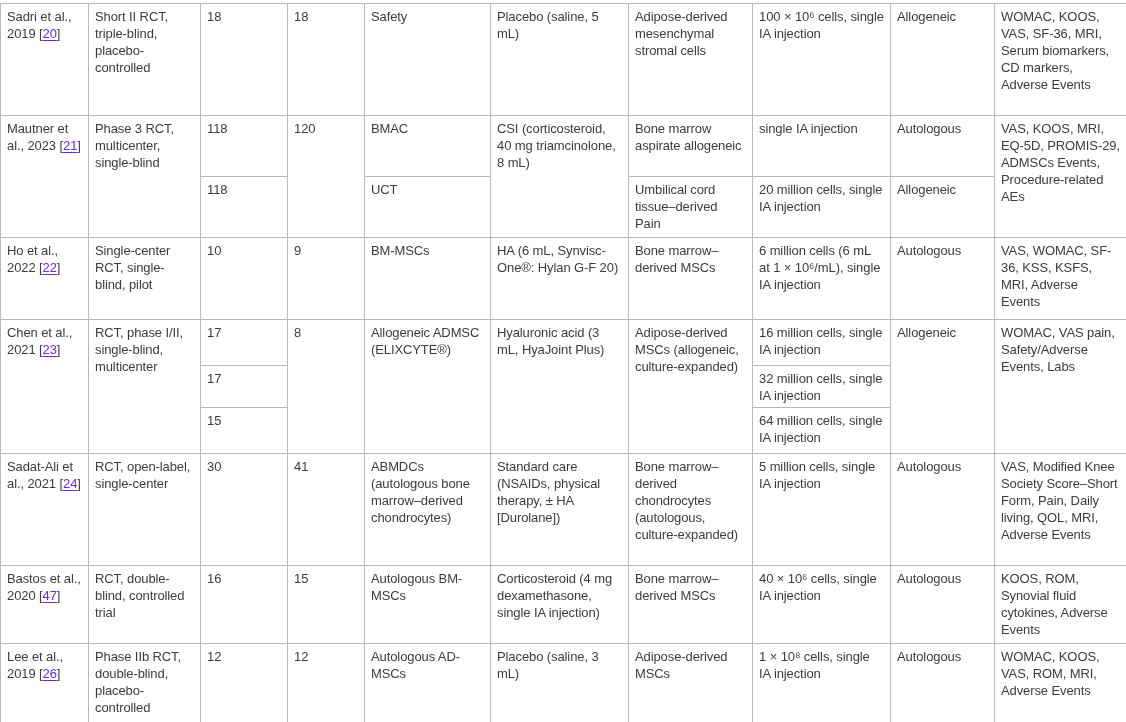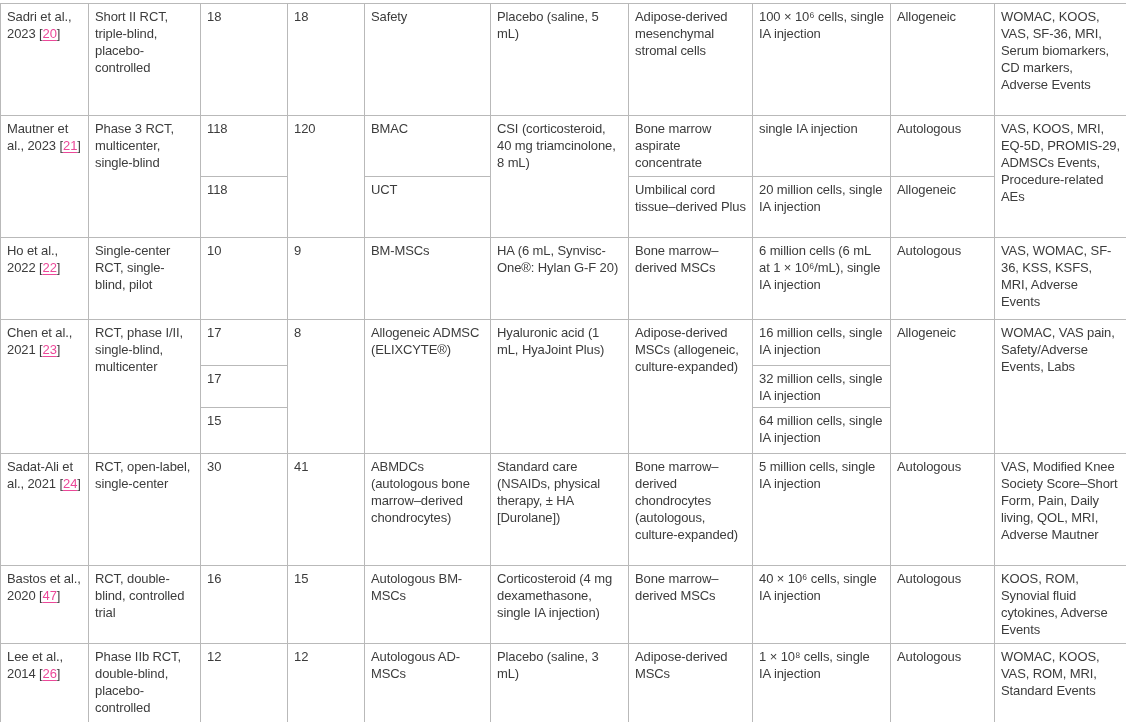--- a/index.html
+++ b/index.html
@@ -20,21 +20,21 @@
     border: 1px solid #b9b9b9;
     vertical-align: top;
     padding: 4px 6px 3px 6px;
     font-size: 13px;
     line-height: 17px;
     letter-spacing: -0.1px;
     font-weight: 500;
     word-wrap: break-word;
   }
   a.ref {
-    color: #ec4899;
+    color: #6d28d9;
     text-decoration: underline;
     text-underline-offset: 2px;
     cursor: pointer;
   }
 </style>
 </head>
 <body>
 
 <div class="page">
 <table class="trials">
@@ -46,49 +46,49 @@
         <col style="width:126px">
         <col style="width:138px">
         <col style="width:124px">
         <col style="width:138px">
         <col style="width:104px">
         <col style="width:132px">
   </colgroup>
   <tbody>
 
     <tr style="height:112px">
-      <td><span>Sadri et al., 2023 [</span><a class="ref">20</a><span>]</span></td>
+      <td><span>Sadri et al., 2019 [</span><a class="ref">20</a><span>]</span></td>
       <td>Short II RCT, triple-blind, placebo-controlled</td>
       <td>18</td>
       <td>18</td>
       <td>Safety</td>
       <td>Placebo (saline, 5 mL)</td>
       <td>Adipose-derived mesenchymal stromal cells</td>
       <td>100 × 10⁶ cells, single IA injection</td>
       <td>Allogeneic</td>
       <td>WOMAC, KOOS, VAS, SF-36, MRI, Serum biomarkers, CD markers, Adverse Events</td>
     </tr>
 
     <tr style="height:61px">
       <td rowspan="2"><span>Mautner et al., 2023 [</span><a class="ref">21</a><span>]</span></td>
       <td rowspan="2">Phase 3 RCT, multicenter, single-blind</td>
       <td>118</td>
       <td rowspan="2">120</td>
       <td>BMAC</td>
       <td rowspan="2">CSI (corticosteroid, 40 mg triamcinolone, 8 mL)</td>
-      <td>Bone marrow aspirate concentrate</td>
+      <td>Bone marrow aspirate allogeneic</td>
       <td>single IA injection</td>
       <td>Autologous</td>
       <td rowspan="2">VAS, KOOS, MRI, EQ-5D, PROMIS-29, ADMSCs Events, Procedure-related AEs</td>
     </tr>
 
     <tr style="height:61px">
       <td>118</td>
       <td>UCT</td>
-      <td>Umbilical cord tissue–derived Plus</td>
+      <td>Umbilical cord tissue–derived Pain</td>
       <td>20 million cells, single IA injection</td>
       <td>Allogeneic</td>
     </tr>
 
     <tr style="height:82px">
       <td><span>Ho et al., 2022 [</span><a class="ref">22</a><span>]</span></td>
       <td>Single-center RCT, single-blind, pilot</td>
       <td>10</td>
       <td>9</td>
       <td>BM-MSCs</td>
@@ -98,21 +98,21 @@
       <td>Autologous</td>
       <td>VAS, WOMAC, SF-36, KSS, KSFS, MRI, Adverse Events</td>
     </tr>
 
     <tr style="height:46px">
       <td rowspan="3"><span>Chen et al., 2021 [</span><a class="ref">23</a><span>]</span></td>
       <td rowspan="3">RCT, phase I/II, single-blind, multicenter</td>
       <td>17</td>
       <td rowspan="3">8</td>
       <td rowspan="3">Allogeneic ADMSC (ELIXCYTE®)</td>
-      <td rowspan="3">Hyaluronic acid (1 mL, HyaJoint Plus)</td>
+      <td rowspan="3">Hyaluronic acid (3 mL, HyaJoint Plus)</td>
       <td rowspan="3">Adipose-derived MSCs (allogeneic, culture-expanded)</td>
       <td>16 million cells, single IA injection</td>
       <td rowspan="3">Allogeneic</td>
       <td rowspan="3">WOMAC, VAS pain, Safety/Adverse Events, Labs</td>
     </tr>
 
     <tr style="height:42px">
       <td>17</td>
       <td>32 million cells, single IA injection</td>
     </tr>
@@ -125,45 +125,45 @@
     <tr style="height:112px">
       <td><span>Sadat-Ali et al., 2021 [</span><a class="ref">24</a><span>]</span></td>
       <td>RCT, open-label, single-center</td>
       <td>30</td>
       <td>41</td>
       <td>ABMDCs (autologous bone marrow–derived chondrocytes)</td>
       <td>Standard care (NSAIDs, physical therapy, ± HA [Durolane])</td>
       <td>Bone marrow–derived chondrocytes (autologous, culture-expanded)</td>
       <td>5 million cells, single IA injection</td>
       <td>Autologous</td>
-      <td>VAS, Modified Knee Society Score–Short Form, Pain, Daily living, QOL, MRI, Adverse Mautner</td>
+      <td>VAS, Modified Knee Society Score–Short Form, Pain, Daily living, QOL, MRI, Adverse Events</td>
     </tr>
 
     <tr style="height:78px">
       <td><span>Bastos et al., 2020 [</span><a class="ref">47</a><span>]</span></td>
       <td>RCT, double-blind, controlled trial</td>
       <td>16</td>
       <td>15</td>
       <td>Autologous BM-MSCs</td>
       <td>Corticosteroid (4 mg dexamethasone, single IA injection)</td>
       <td>Bone marrow–derived MSCs</td>
       <td>40 × 10⁶ cells, single IA injection</td>
       <td>Autologous</td>
       <td>KOOS, ROM, Synovial fluid cytokines, Adverse Events</td>
     </tr>
 
     <tr style="height:80px">
-      <td><span>Lee et al., 2014 [</span><a class="ref">26</a><span>]</span></td>
+      <td><span>Lee et al., 2019 [</span><a class="ref">26</a><span>]</span></td>
       <td>Phase IIb RCT, double-blind, placebo-controlled</td>
       <td>12</td>
       <td>12</td>
       <td>Autologous AD-MSCs</td>
       <td>Placebo (saline, 3 mL)</td>
       <td>Adipose-derived MSCs</td>
       <td>1 × 10⁸ cells, single IA injection</td>
       <td>Autologous</td>
-      <td>WOMAC, KOOS, VAS, ROM, MRI, Standard Events</td>
+      <td>WOMAC, KOOS, VAS, ROM, MRI, Adverse Events</td>
     </tr>
 
   </tbody>
 </table>
 
 </div>
 
 </body></html>

